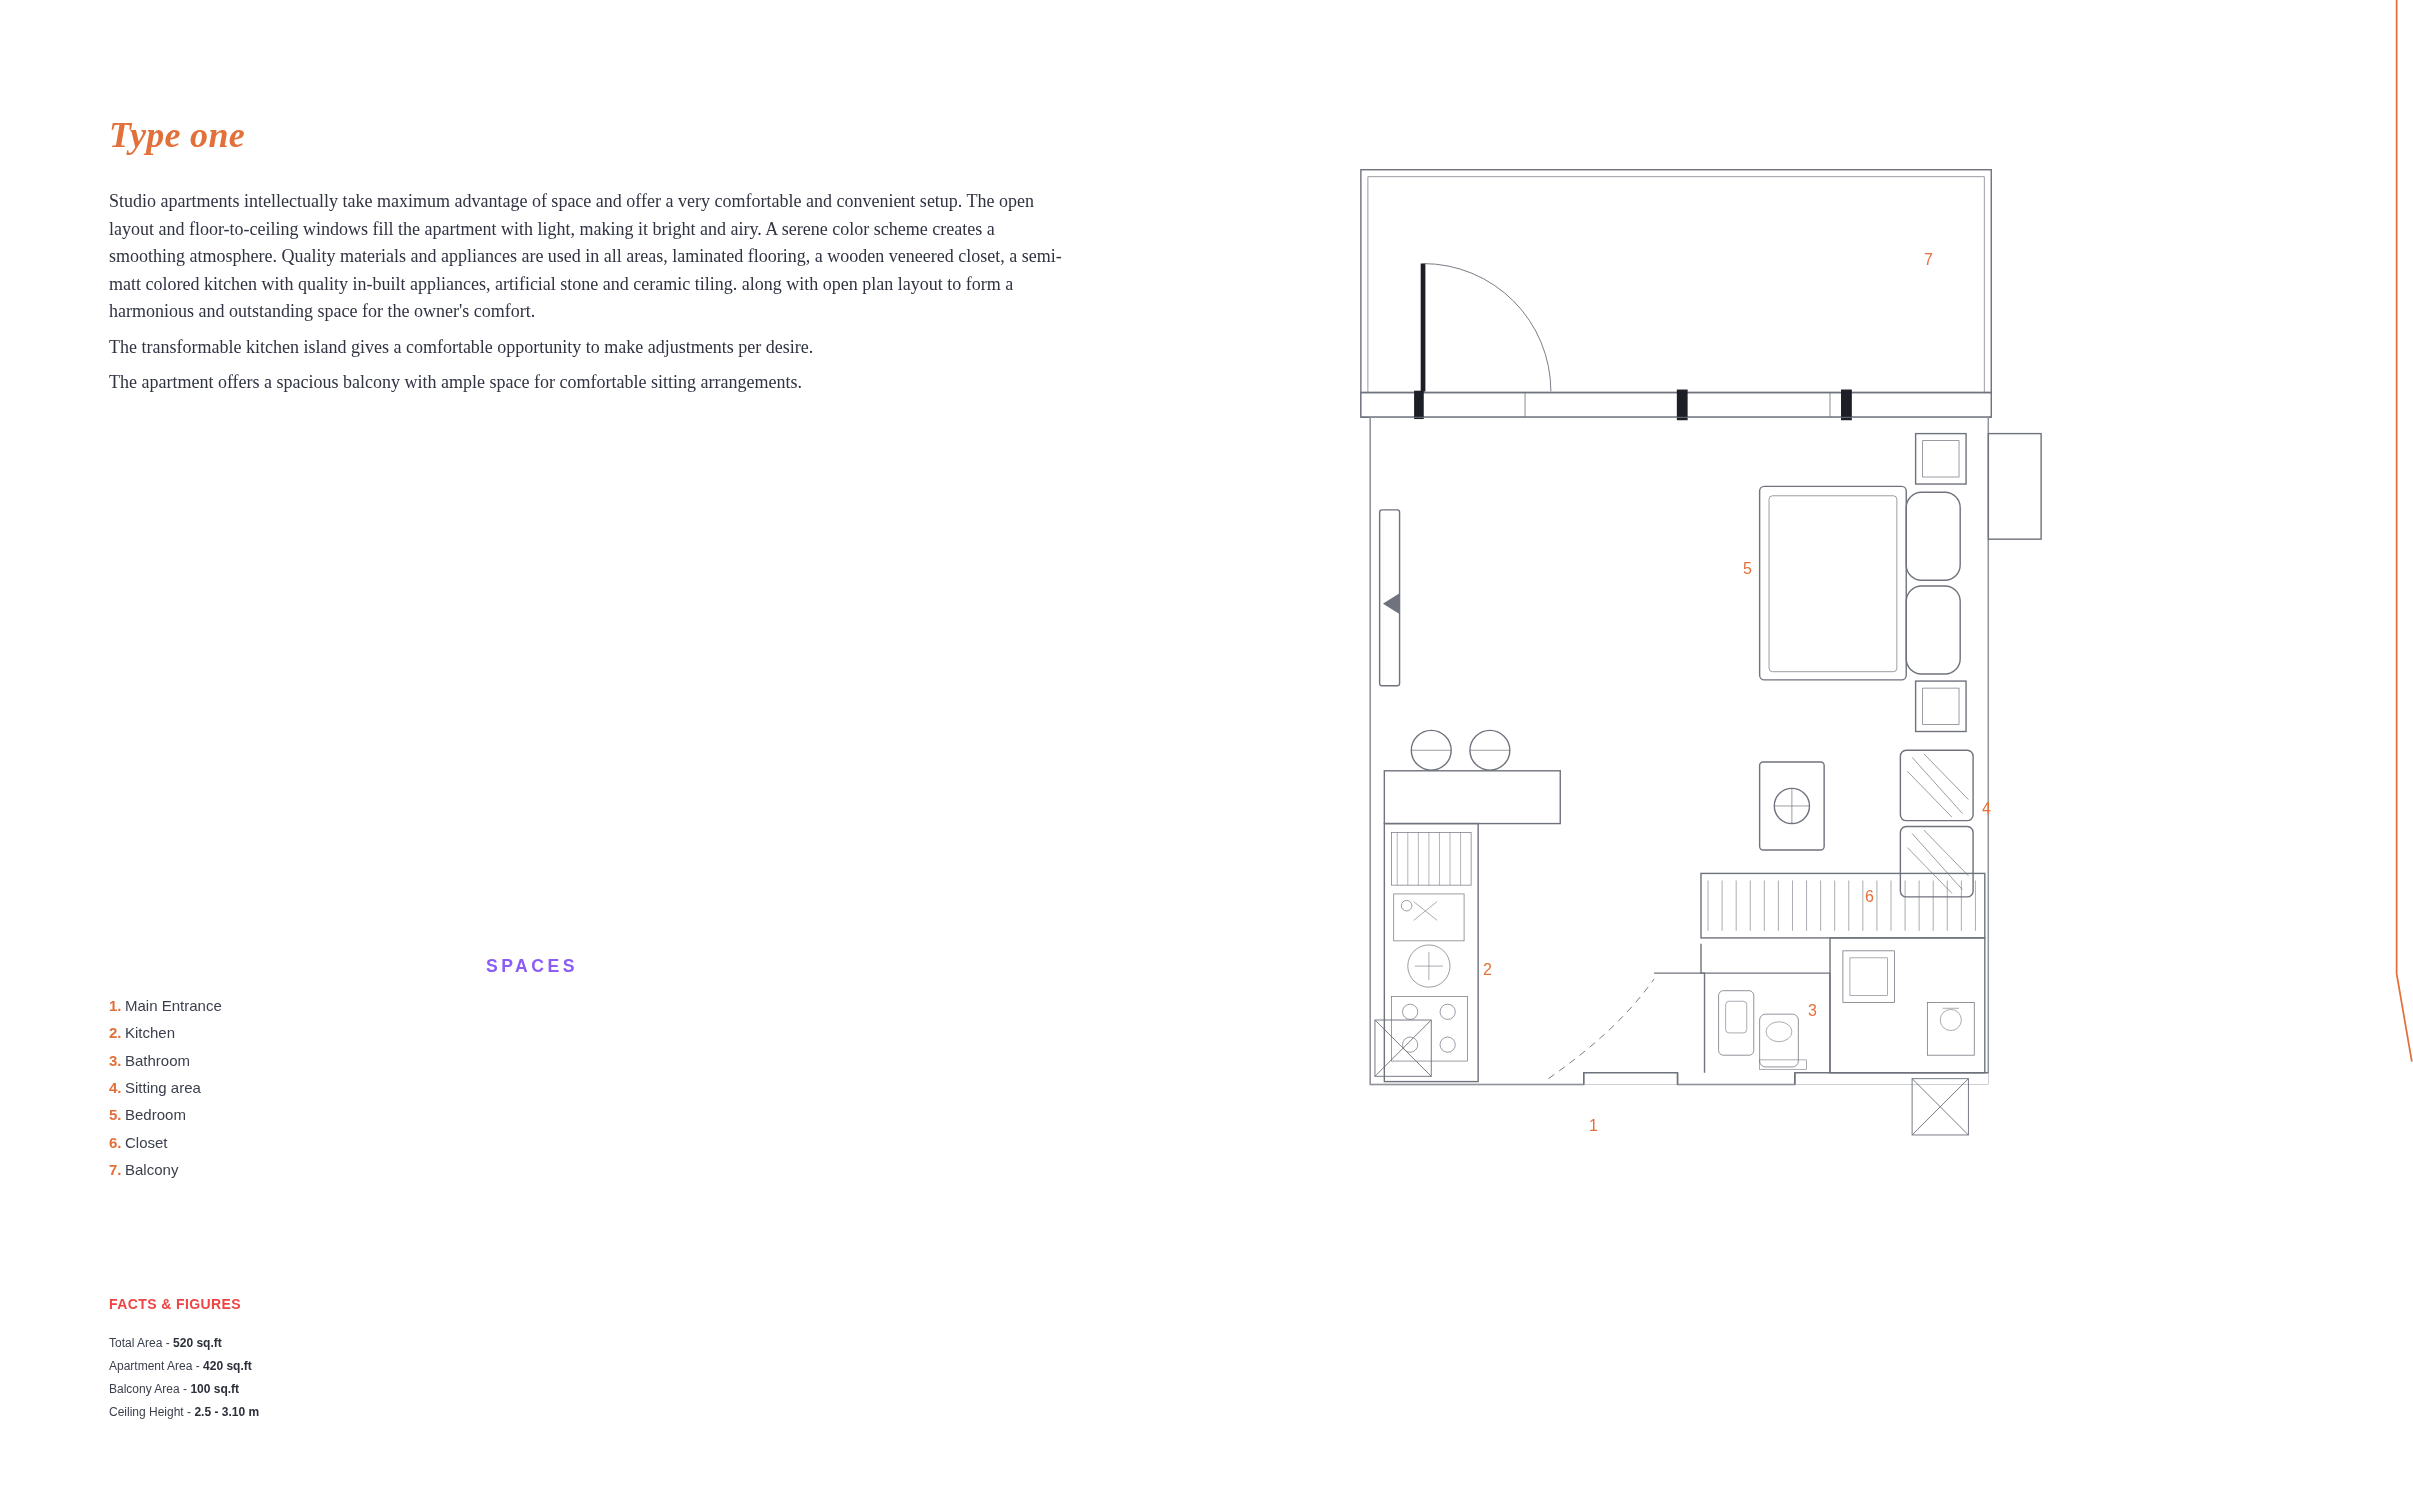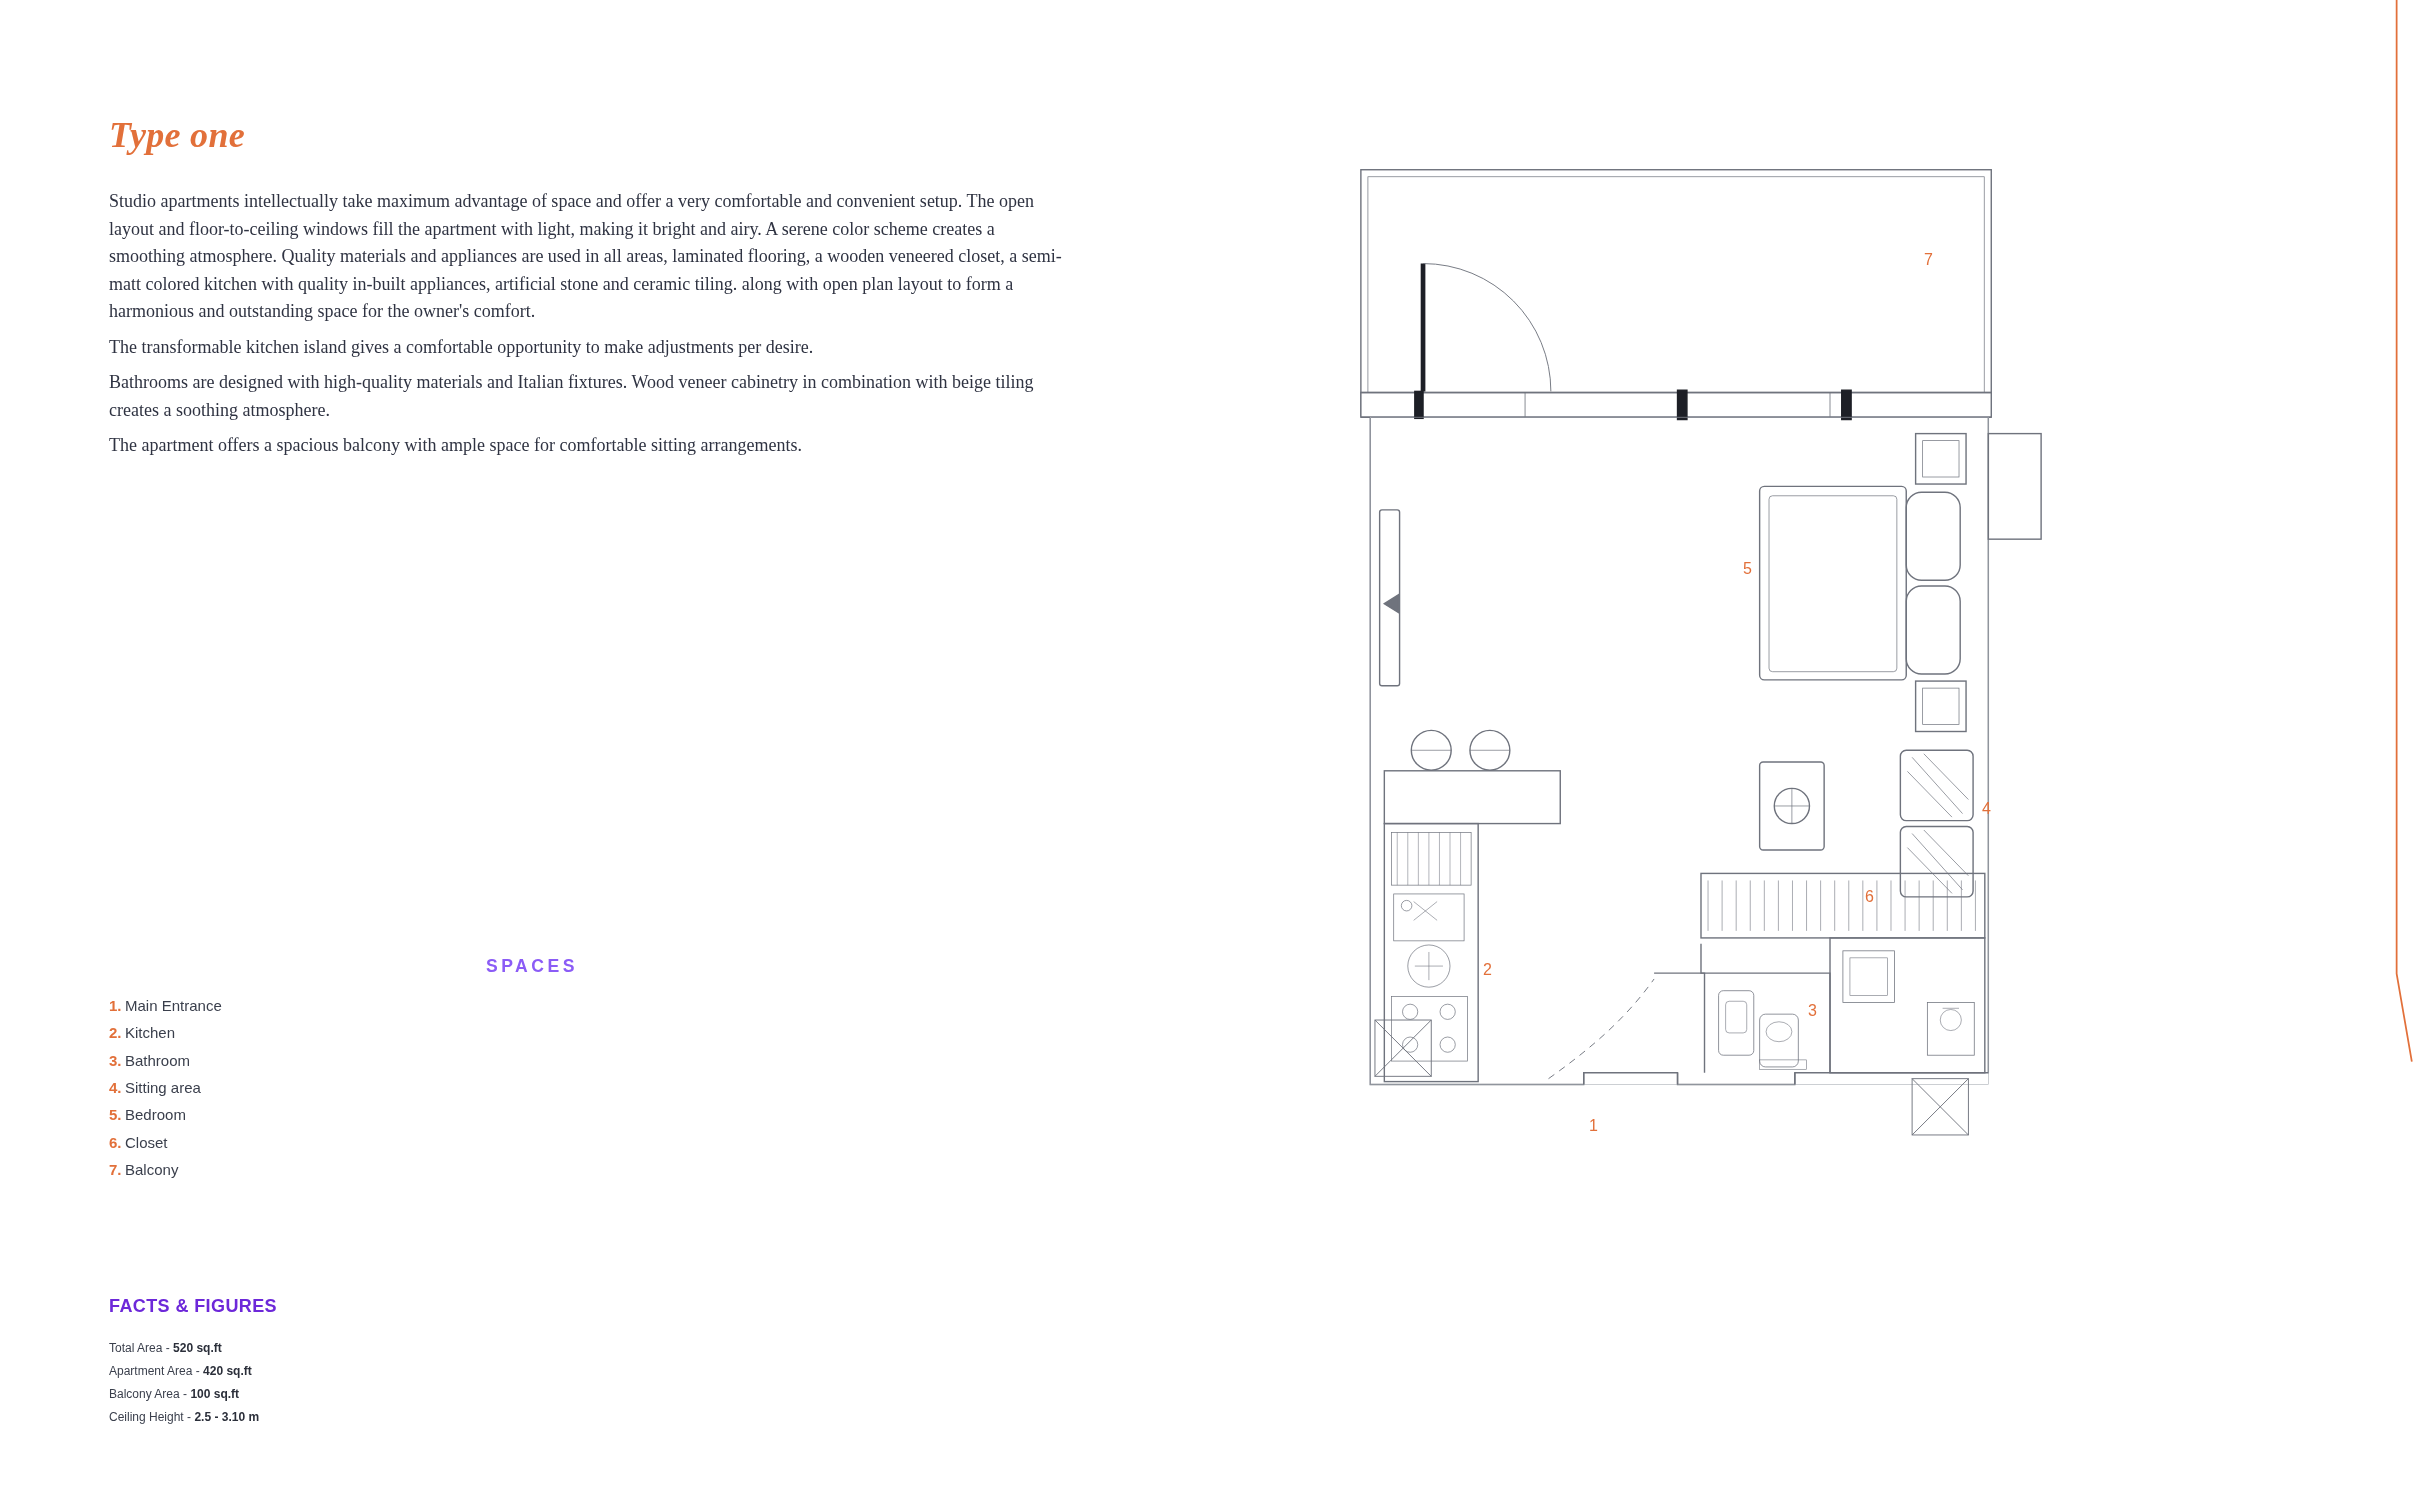--- a/index.html
+++ b/index.html
@@ -55,21 +55,21 @@
   .space-item{
     font-size:15px;
     line-height:1.82;
     color:#3a3f4c;
   }
   .space-item .num{color:#e2703a;font-weight:700;margin-right:3.5px;}
 
   
   .facts{position:absolute;left:109px;top:1296px;width:528px;}
   .facts-title{
-    font-size:18px;font-weight:700;letter-spacing:0.4px;color:#6d28d9;margin:0 0 20px 0;
+    font-size:14px;font-weight:700;letter-spacing:0.4px;color:#ef4444;margin:0 0 20px 0;
   }
   .fact{
     font-size:12px;line-height:1.92;color:#3a3f4c;
   }
   .fact b{color:#2b2f3a;font-weight:700;}
 
   
   .rule{position:absolute;right:0;top:0;width:152px;height:1173px;pointer-events:none;}
 
   
@@ -87,21 +87,20 @@
 <body>
 
 <div class="page">
 
   <div class="left">
     <div class="subtitle">Type one</div>
 
     <div class="body-text">
       <p>Studio apartments intellectually take maximum advantage of space and offer a very comfortable and convenient setup. The open layout and floor-to-ceiling windows fill the apartment with light, making it bright and airy. A serene color scheme creates a smoothing atmosphere. Quality materials and appliances are used in all areas, laminated flooring, a wooden veneered closet, a semi-matt colored kitchen with quality in-built appliances, artificial stone and ceramic tiling. along with open plan layout to form a harmonious and outstanding space for the owner's comfort.</p>
       <p>The transformable kitchen island gives a comfortable opportunity to make adjustments per desire.</p>
-      <p>Bathrooms are designed with high-quality materials and Italian fixtures. Wood veneer cabinetry in combination with beige tiling creates a soothing atmosphere.</p>
       <p>The apartment offers a spacious balcony with ample space for comfortable sitting arrangements.</p>
     </div>
   </div>
 
   <div class="spaces">
     <div class="spaces-title">SPACES</div>
 
     <div class="space-item">
       <span class="num">1.</span><span>Main Entrance</span>
     </div>

